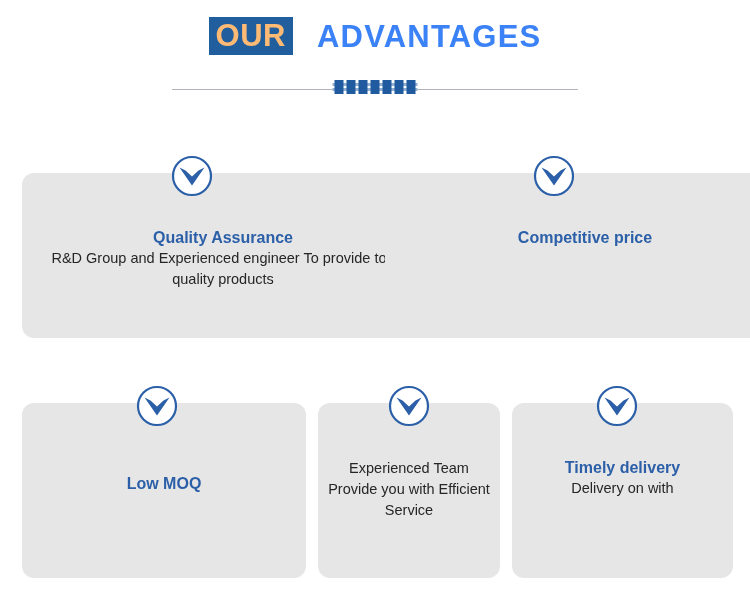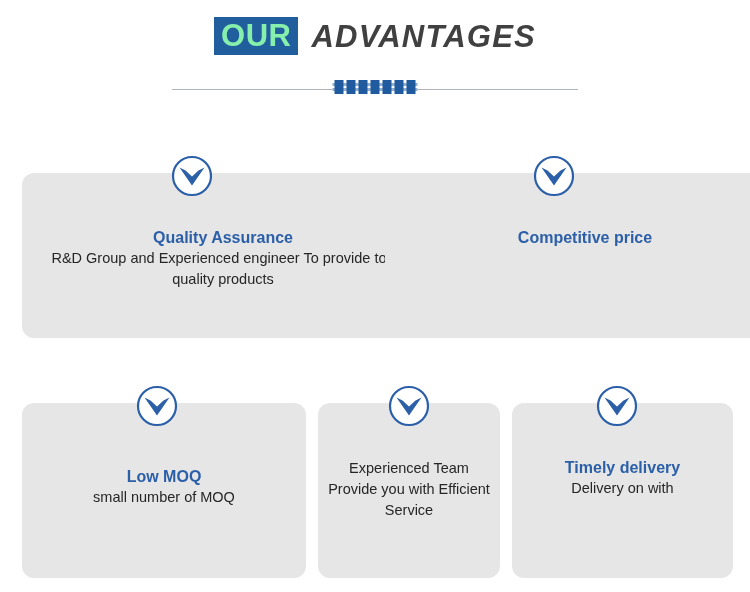--- a/index.html
+++ b/index.html
@@ -27,37 +27,36 @@
     align-items: center;
     justify-content: center;
   }
   .title-line {
     display: flex;
     align-items: center;
     white-space: nowrap;
   }
   .title-hl {
     background: #215e9e;
-    color: #86efac;
+    color: #fdba74;
     font-size: 31px;
     font-weight: bold;
     letter-spacing: 0.5px;
     padding: 3px 7px 4px 7px;
     line-height: 1;
     display: inline-block;
   }
   .title-rest {
-    color: #404040;
+    color: #3b82f6;
     font-size: 31px;
     font-weight: bold;
     letter-spacing: 1.2px;
-    padding-left: 13px;
+    padding-left: 24px;
     line-height: 1;
     display: inline-block;
-    font-style: italic;
   }
 
   
   .divider {
     position: absolute;
     left: 172px;
     top: 80px;
     width: 406px;
     height: 20px;
   }
@@ -145,21 +144,21 @@
 
   .card-body {
     position: absolute;
     left: 0;
     right: 0;
     top: 0;
     padding: 0 14px;
   }
   #card-quality .card-body  { top: 55px; }
   #card-price .card-body    { top: 55px; }
-  #card-moq .card-body      { top: 64px; }
+  #card-moq .card-body      { top: 71px; }
   #card-team .card-body     { top: 55px; padding: 0 10px; }
   #card-delivery .card-body { top: 55px; }
 
   .card-title + .card-desc { margin-top: 0; }
   #card-team .card-title + .card-desc { margin-top: 14px; }
 </style>
 </head>
 <body>
 
 <div class="header">
@@ -222,21 +221,20 @@
 
 <div class="card" id="card-price">
   <div class="card-body">
     <p class="card-title">Competitive price</p>
   </div>
 </div>
 
 <div class="card" id="card-moq">
   <div class="card-body">
     <p class="card-title">Low MOQ</p>
-    <p class="card-desc">small number of MOQ</p>
   </div>
 </div>
 
 <div class="card" id="card-team">
   <div class="card-body">
     <p class="card-desc">Experienced Team Provide you with Efficient Service</p>
   </div>
 </div>
 
 <div class="card" id="card-delivery">

